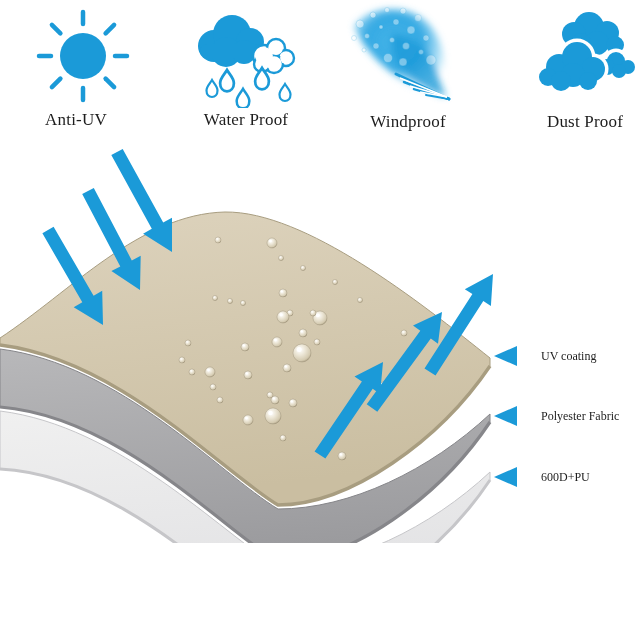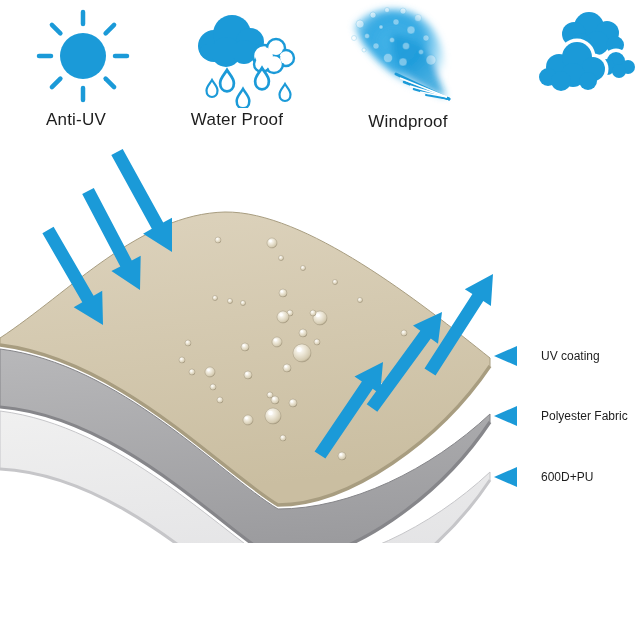--- a/index.html
+++ b/index.html
@@ -1,21 +1,21 @@
 <!DOCTYPE html>
 <html><head>
 <meta charset="utf-8">
 <style>
   html,body{margin:0;padding:0;background:#fff;}
   .canvas{position:relative;width:640px;height:543px;background:#fff;overflow:hidden;
-          font-family:Liberation Sans, sans-serif;}
+          font-family:Liberation Serif, serif;}
   .feature-icon{position:absolute;}
   .flabel{position:absolute;transform:translateX(-50%);font-size:17px;color:var(--text,#1d1d1d);
           white-space:nowrap;letter-spacing:.2px;}
-  .fl1{left:76px;top:110px}.fl2{left:237px;top:110px}.fl3{left:408px;top:112px}.fl4{left:585px;top:112px}
+  .fl1{left:76px;top:110px}.fl2{left:246px;top:110px}.fl3{left:408px;top:112px}.fl4{left:585px;top:112px}
   .co-label{position:absolute;left:541px;transform:translateY(-50%);font-size:12px;
             color:var(--text,#1d1d1d);white-space:nowrap;}
   .co1{top:356px}.co2{top:416px}.co3{top:477px}
   #scene{position:absolute;left:0;top:0;}
   .sheet-tan{fill:url(#gTan);stroke:var(--tan-edge);stroke-width:1;}
   .sheet-gray{fill:url(#gGray);stroke:var(--gray-edge);stroke-width:1;}
   .sheet-light{fill:url(#gLight);stroke:var(--light-edge);stroke-width:1;}
   .edge-tan{fill:none;stroke:var(--tan-edge);stroke-width:3.4;}
   .edge-gray{fill:none;stroke:var(--gray-edge);stroke-width:3.2;}
   .edge-light{fill:none;stroke:var(--light-edge);stroke-width:3;}
@@ -145,20 +145,21 @@
         <circle cx="42" cy="72" r="12" class="af"></circle>
         <circle cx="17" cy="74" r="9" class="af"></circle>
         <circle cx="57" cy="78" r="9" class="af"></circle>
         <circle cx="30" cy="78" r="10" class="af"></circle>
       </g>
     </svg>
 
   <div class="flabel fl1">Anti-UV</div>
   <div class="flabel fl2">Water Proof</div>
   <div class="flabel fl3">Windproof</div>
+  <div class="flabel fl4">Dust Proof</div>
 
   <svg id="scene" width="640" height="621" viewBox="0 0 640 621">
     <defs>
       <linearGradient id="gTan" x1="0" y1="0" x2="0.2" y2="1">
         <stop offset="0" id="gTan0" stop-color="#ddd3bd"></stop>
           <stop offset="1" id="gTan1" stop-color="#cabea1"></stop>
       </linearGradient>
       <linearGradient id="gGray" x1="0" y1="0" x2="0.2" y2="1">
         <stop offset="0" id="gGray0" stop-color="#b8b8ba"></stop>
           <stop offset="1" id="gGray1" stop-color="#9b9b9e"></stop>

